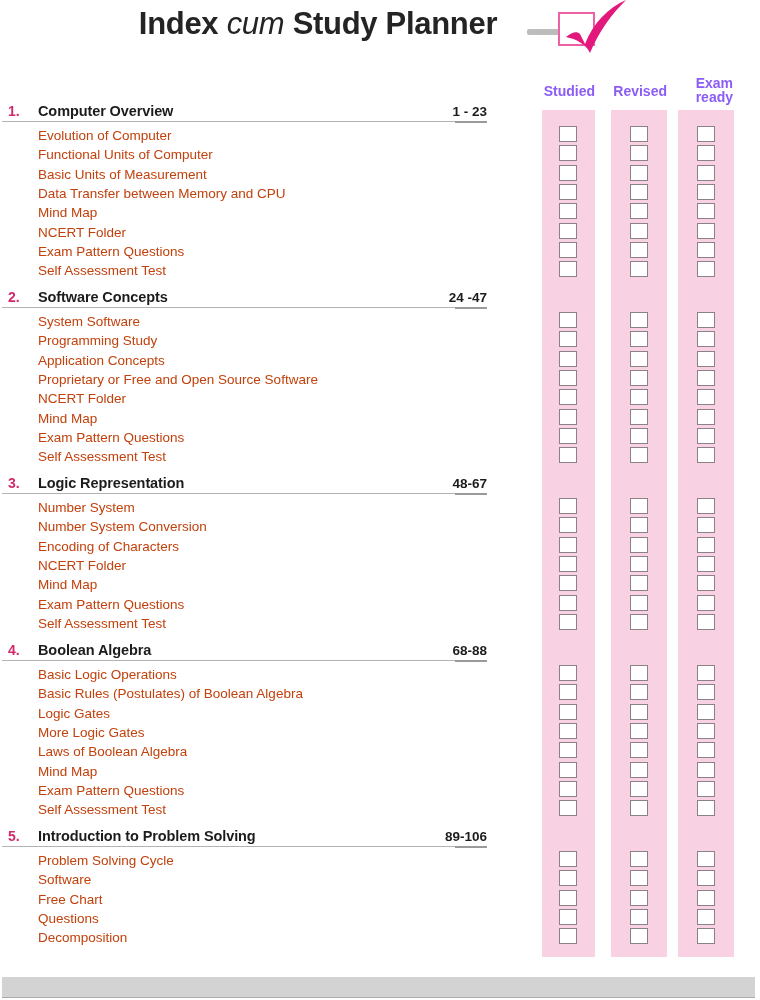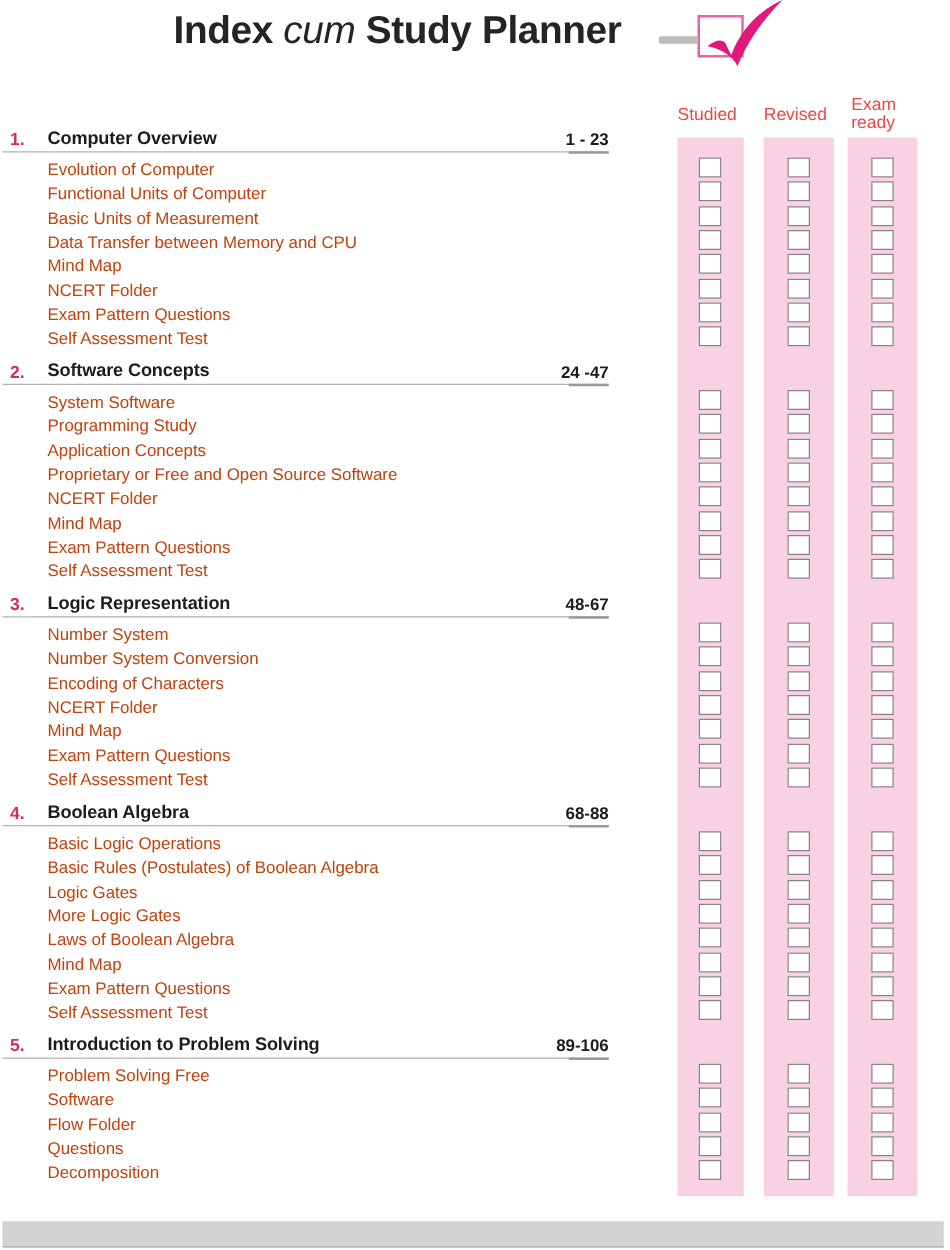--- a/index.html
+++ b/index.html
@@ -10,21 +10,21 @@
   .title{position:absolute;left:112px;top:6px;width:412px;margin:0;text-align:center;
          font-size:31px;font-weight:700;color:#242424;letter-spacing:-0.3px;}
   .title .cum{font-style:italic;font-weight:400;}
 
   
   .logo-dash{position:absolute;left:527px;top:29px;width:35px;height:6px;background:#bcbcbc;border-radius:2px;}
   .logo-box{position:absolute;left:558px;top:12px;width:33px;height:30px;border:2px solid #ee62a5;background:#fff;}
   .logo-check{position:absolute;left:552px;top:-2px;width:90px;height:58px;}
 
   
-  .colhead{position:absolute;font-weight:400;font-size:14px;color:#ef4444;text-align:left;line-height:13.5px;}
+  .colhead{position:absolute;font-weight:700;font-size:14px;color:#8b5cf6;text-align:right;line-height:13.5px;}
   #colhead-0{left:542px;top:85px;width:53px;}
   #colhead-1{left:611px;top:85px;width:56px;}
   #colhead-2{left:681px;top:77px;width:52px;}
 
   
   .strip{position:absolute;top:110px;height:847px;background:#f8d1e2;}
   #strip-0{left:542px;width:53px;}
   #strip-1{left:611px;width:56px;}
   #strip-2{left:678px;width:56px;}
 
@@ -233,23 +233,23 @@
         <div class="topic" style="top: 102.2px;">Laws of Boolean Algebra</div>
         <div class="topic" style="top: 121.5px;">Mind Map</div>
         <div class="topic" style="top: 140.8px;">Exam Pattern Questions</div>
         <div class="topic" style="top: 160.1px;">Self Assessment Test</div>
       </div>
       <div class="chapter" style="top: 828px;">
         <span class="ch-num">5.</span>
         <span class="ch-title">Introduction to Problem Solving</span>
         <span class="ch-pages">89-106</span>
         <span class="ch-rule"></span>
-        <div class="topic" style="top: 25px;">Problem Solving Free</div>
+        <div class="topic" style="top: 25px;">Problem Solving Cycle</div>
         <div class="topic" style="top: 44.3px;">Software</div>
-        <div class="topic" style="top: 63.6px;">Flow Folder</div>
+        <div class="topic" style="top: 63.6px;">Free Chart</div>
         <div class="topic" style="top: 82.9px;">Questions</div>
         <div class="topic" style="top: 102.2px;">Decomposition</div>
       </div>
     </div>
 
   <div class="bottom-bar"></div>
 
 </div>
 
 </body></html>

